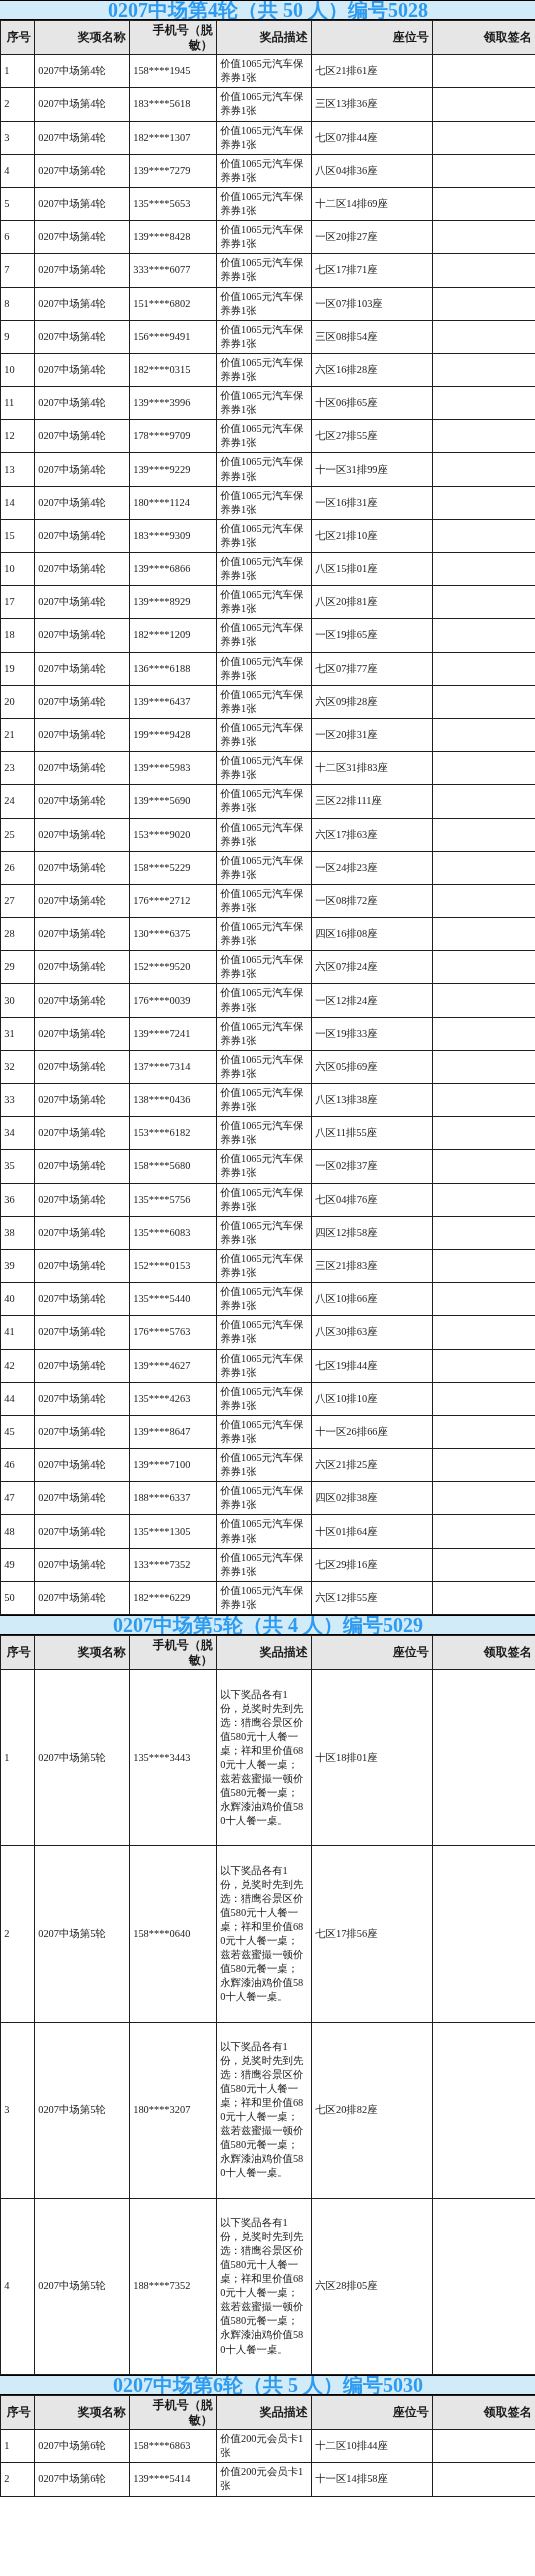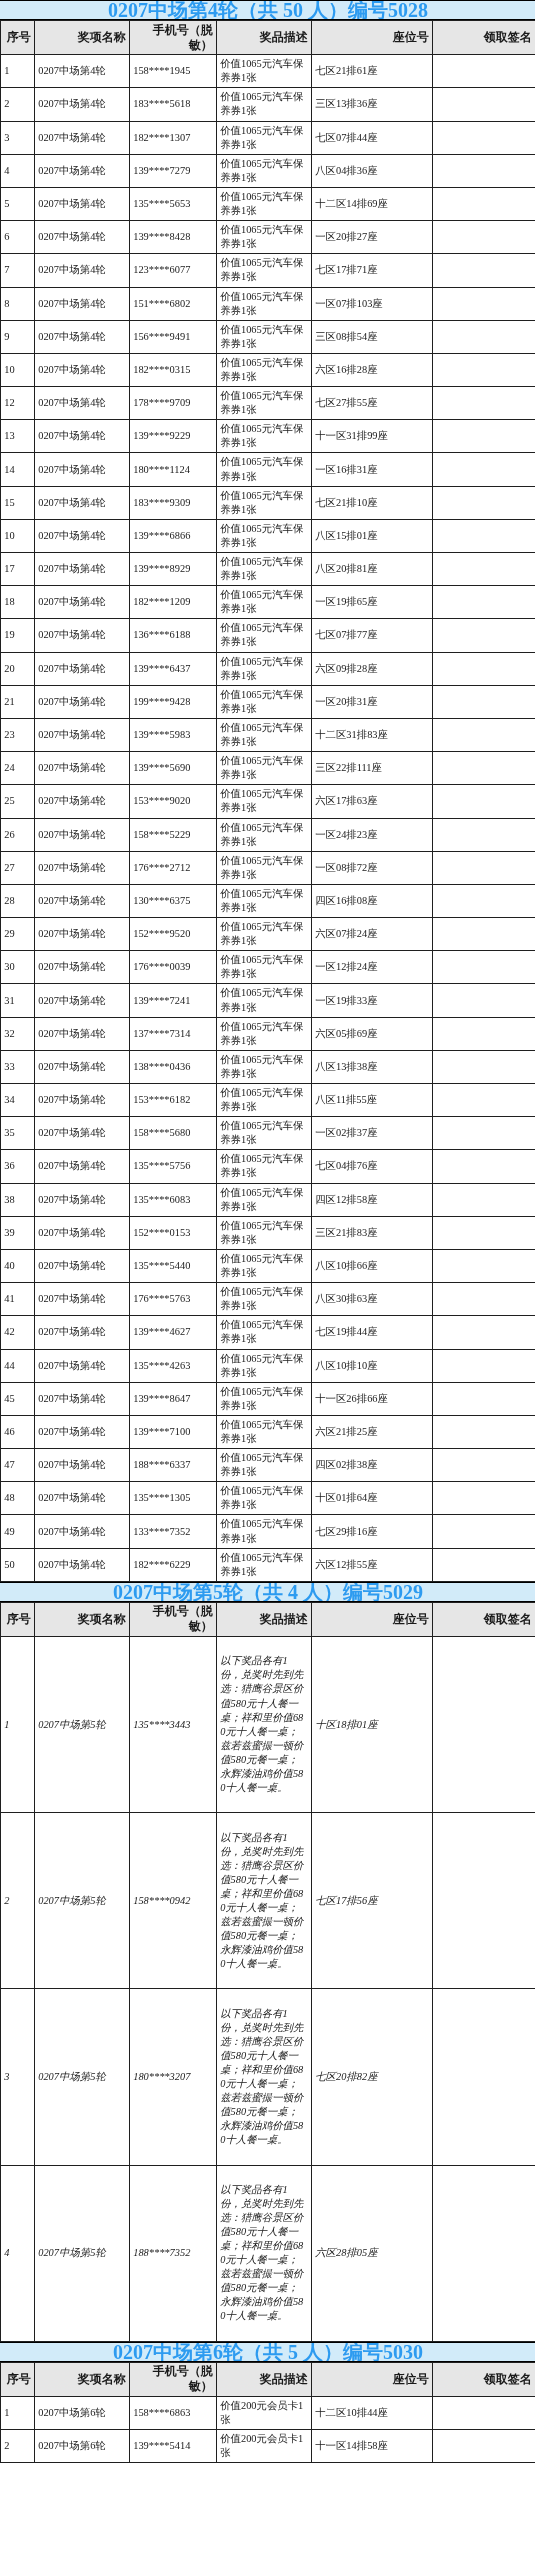--- a/index.html
+++ b/index.html
@@ -19,21 +19,21 @@
   table.grid th, table.grid td{
     border:1.1px solid #1f1f1f;
     padding:1.1px 3.2px;vertical-align:middle;text-align:left;
     overflow:hidden;word-break:break-all;
   }
   table.grid th{
     background:#e6e6e6;font-weight:bold;font-size:12px;height:31px;line-height:1.25;text-align:right;
   }
   table.grid td{font-size:10.4px;line-height:1.35;background:#ffffff;}
   table.t0 td{height:30px;}
-  table.t1 td{height:173px;font-style:italic;}
+  table.t1 td{height:173px;}
   table.t2 td{height:30px;}
   col.c-seq{width:34px;}
   col.c-prize{width:95px;}
   col.c-phone{width:87px;}
   col.c-desc{width:95px;}
   col.c-seat{width:121px;}
   col.c-sign{width:103px;}
   td.seq-cell{padding-left:1.6px;}
 </style>
 </head>
@@ -107,21 +107,21 @@
             <td class="seq-cell">6</td>
             <td class="prize-name-cell">0207中场第4轮</td>
             <td class="phone-cell">139****8428</td>
             <td class="prize-desc-cell">价值1065元汽车保养券1张</td>
             <td class="seat-cell">一区20排27座</td>
             <td class="signature-cell"></td>
           </tr>
           <tr>
             <td class="seq-cell">7</td>
             <td class="prize-name-cell">0207中场第4轮</td>
-            <td class="phone-cell">123****6077</td>
+            <td class="phone-cell">333****6077</td>
             <td class="prize-desc-cell">价值1065元汽车保养券1张</td>
             <td class="seat-cell">七区17排71座</td>
             <td class="signature-cell"></td>
           </tr>
           <tr>
             <td class="seq-cell">8</td>
             <td class="prize-name-cell">0207中场第4轮</td>
             <td class="phone-cell">151****6802</td>
             <td class="prize-desc-cell">价值1065元汽车保养券1张</td>
             <td class="seat-cell">一区07排103座</td>
@@ -134,20 +134,28 @@
             <td class="prize-desc-cell">价值1065元汽车保养券1张</td>
             <td class="seat-cell">三区08排54座</td>
             <td class="signature-cell"></td>
           </tr>
           <tr>
             <td class="seq-cell">10</td>
             <td class="prize-name-cell">0207中场第4轮</td>
             <td class="phone-cell">182****0315</td>
             <td class="prize-desc-cell">价值1065元汽车保养券1张</td>
             <td class="seat-cell">六区16排28座</td>
+            <td class="signature-cell"></td>
+          </tr>
+          <tr>
+            <td class="seq-cell">11</td>
+            <td class="prize-name-cell">0207中场第4轮</td>
+            <td class="phone-cell">139****3996</td>
+            <td class="prize-desc-cell">价值1065元汽车保养券1张</td>
+            <td class="seat-cell">十区06排65座</td>
             <td class="signature-cell"></td>
           </tr>
           <tr>
             <td class="seq-cell">12</td>
             <td class="prize-name-cell">0207中场第4轮</td>
             <td class="phone-cell">178****9709</td>
             <td class="prize-desc-cell">价值1065元汽车保养券1张</td>
             <td class="seat-cell">七区27排55座</td>
             <td class="signature-cell"></td>
           </tr>
@@ -461,21 +469,21 @@
             <td class="seq-cell">1</td>
             <td class="prize-name-cell">0207中场第5轮</td>
             <td class="phone-cell">135****3443</td>
             <td class="prize-desc-cell">以下奖品各有1份，兑奖时先到先选：猎鹰谷景区价值580元十人餐一桌；祥和里价值680元十人餐一桌；兹若兹蜜撮一顿价值580元餐一桌；永辉漆油鸡价值580十人餐一桌。</td>
             <td class="seat-cell">十区18排01座</td>
             <td class="signature-cell"></td>
           </tr>
           <tr>
             <td class="seq-cell">2</td>
             <td class="prize-name-cell">0207中场第5轮</td>
-            <td class="phone-cell">158****0942</td>
+            <td class="phone-cell">158****0640</td>
             <td class="prize-desc-cell">以下奖品各有1份，兑奖时先到先选：猎鹰谷景区价值580元十人餐一桌；祥和里价值680元十人餐一桌；兹若兹蜜撮一顿价值580元餐一桌；永辉漆油鸡价值580十人餐一桌。</td>
             <td class="seat-cell">七区17排56座</td>
             <td class="signature-cell"></td>
           </tr>
           <tr>
             <td class="seq-cell">3</td>
             <td class="prize-name-cell">0207中场第5轮</td>
             <td class="phone-cell">180****3207</td>
             <td class="prize-desc-cell">以下奖品各有1份，兑奖时先到先选：猎鹰谷景区价值580元十人餐一桌；祥和里价值680元十人餐一桌；兹若兹蜜撮一顿价值580元餐一桌；永辉漆油鸡价值580十人餐一桌。</td>
             <td class="seat-cell">七区20排82座</td>

